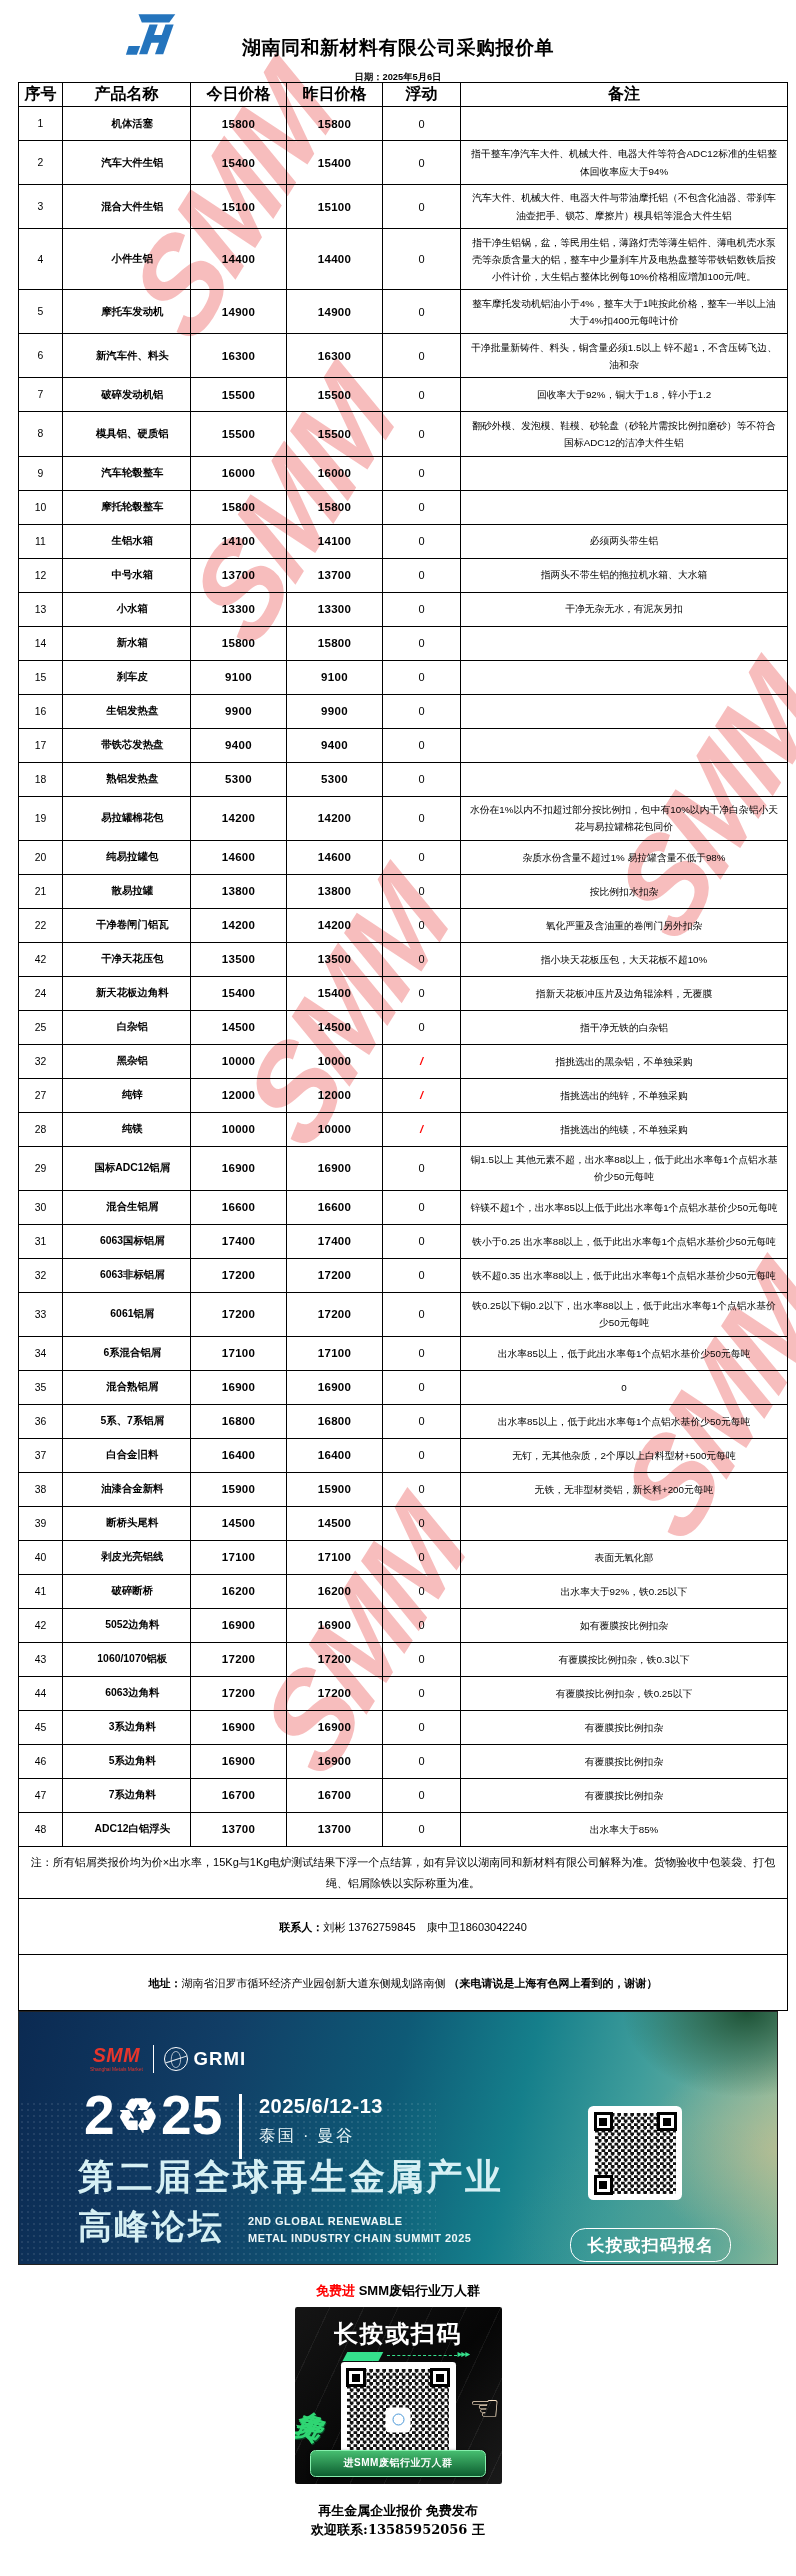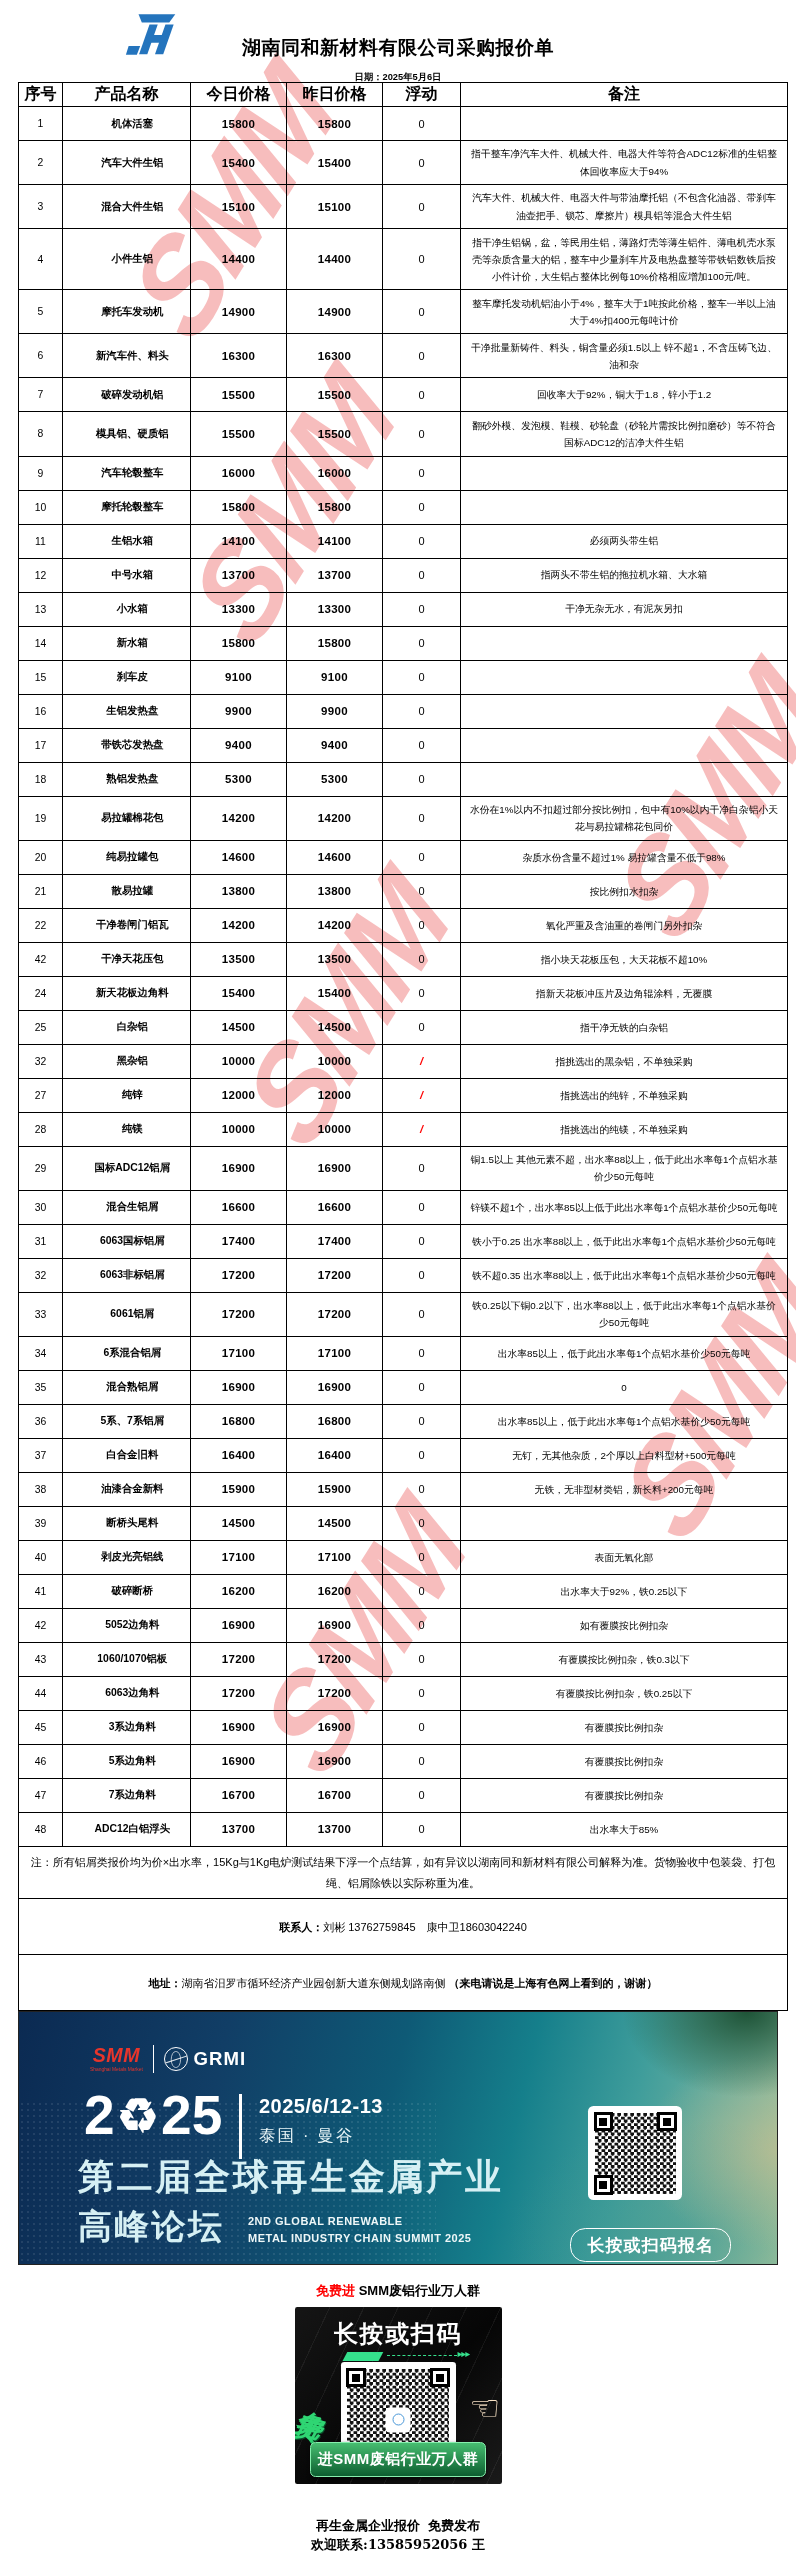--- a/index.html
+++ b/index.html
@@ -86,27 +86,27 @@
   .qb-tab { position:absolute; left:50px; top:45px; width:36px; height:8.7px; background:#35e08c; transform:skewX(-28deg); }
   .qb-dash { position:absolute; left:92px; top:48px; width:70px; border-top:1.1px dashed #35e08c; }
   .qb-arr { position:absolute; left:163px; top:41px; color:#35e08c; font-size:9.8px; letter-spacing:-1.1px; }
   .qb-qr { position:absolute; left:46px; top:55px; width:115px; height:115px; background:#fff; border-radius:3.3px; padding:6.5px; }
   .qb-center { position:absolute; left:50%; top:50%; width:25px; height:25px; background:#fff; border-radius:4.4px; transform:translate(-50%,-50%);
                display:flex; align-items:center; justify-content:center; }
   .qb-center i { width:12px; height:12px; border-radius:50%; border:1.6px solid #4a98d8; display:block; }
   .qb-free { position:absolute; left:3.3px; top:82px; color:#2fd673; font-size:28px; font-weight:900; font-style:italic;
              writing-mode:vertical-rl; transform:rotate(16deg); text-shadow:1.1px 1.1px 0 #0a4d2a; letter-spacing:3.3px; }
   .qb-hand { position:absolute; right:1.1px; top:81px; color:#f6e0c4; font-size:35px; }
-  .qb-btn { position:absolute; left:50%; bottom:7.6px; transform:translateX(-50%); width:176px; height:35px; border-radius:5.5px;
+  .qb-btn { position:absolute; left:50%; bottom:7.6px; transform:translateX(-50%); width:176px; height:27px; border-radius:5.5px;
             border:1.1px solid #86efad; background:linear-gradient(#46bd70, #0d5e30);
-            color:#fff; font-size:15px; font-weight:bold; display:flex; align-items:center; justify-content:center; letter-spacing:0.5px;
+            color:#fff; font-size:10px; font-weight:bold; display:flex; align-items:center; justify-content:center; letter-spacing:0.5px;
             box-shadow:0 1.6px 3.3px rgba(0,0,0,.6); }
 
   
-  .foot1 { margin-top:33px; text-align:center; font-family:Liberation Mono, monospace; font-weight:bold; font-size:13px; }
+  .foot1 { margin-top:18px; text-align:center; font-family:Liberation Sans, sans-serif; font-weight:bold; font-size:13px; }
   .foot2 { margin-top:1px; text-align:center; font-family:"DejaVu Serif", serif; font-weight:bold; font-size:13px; padding-bottom:22px; }
 </style>
 </head>
 <body>
 
 <div class="page">
 
   <div class="wm-layer">
     <span class="wm wm1">SMM</span>
     <span class="wm wm2">SMM</span>

